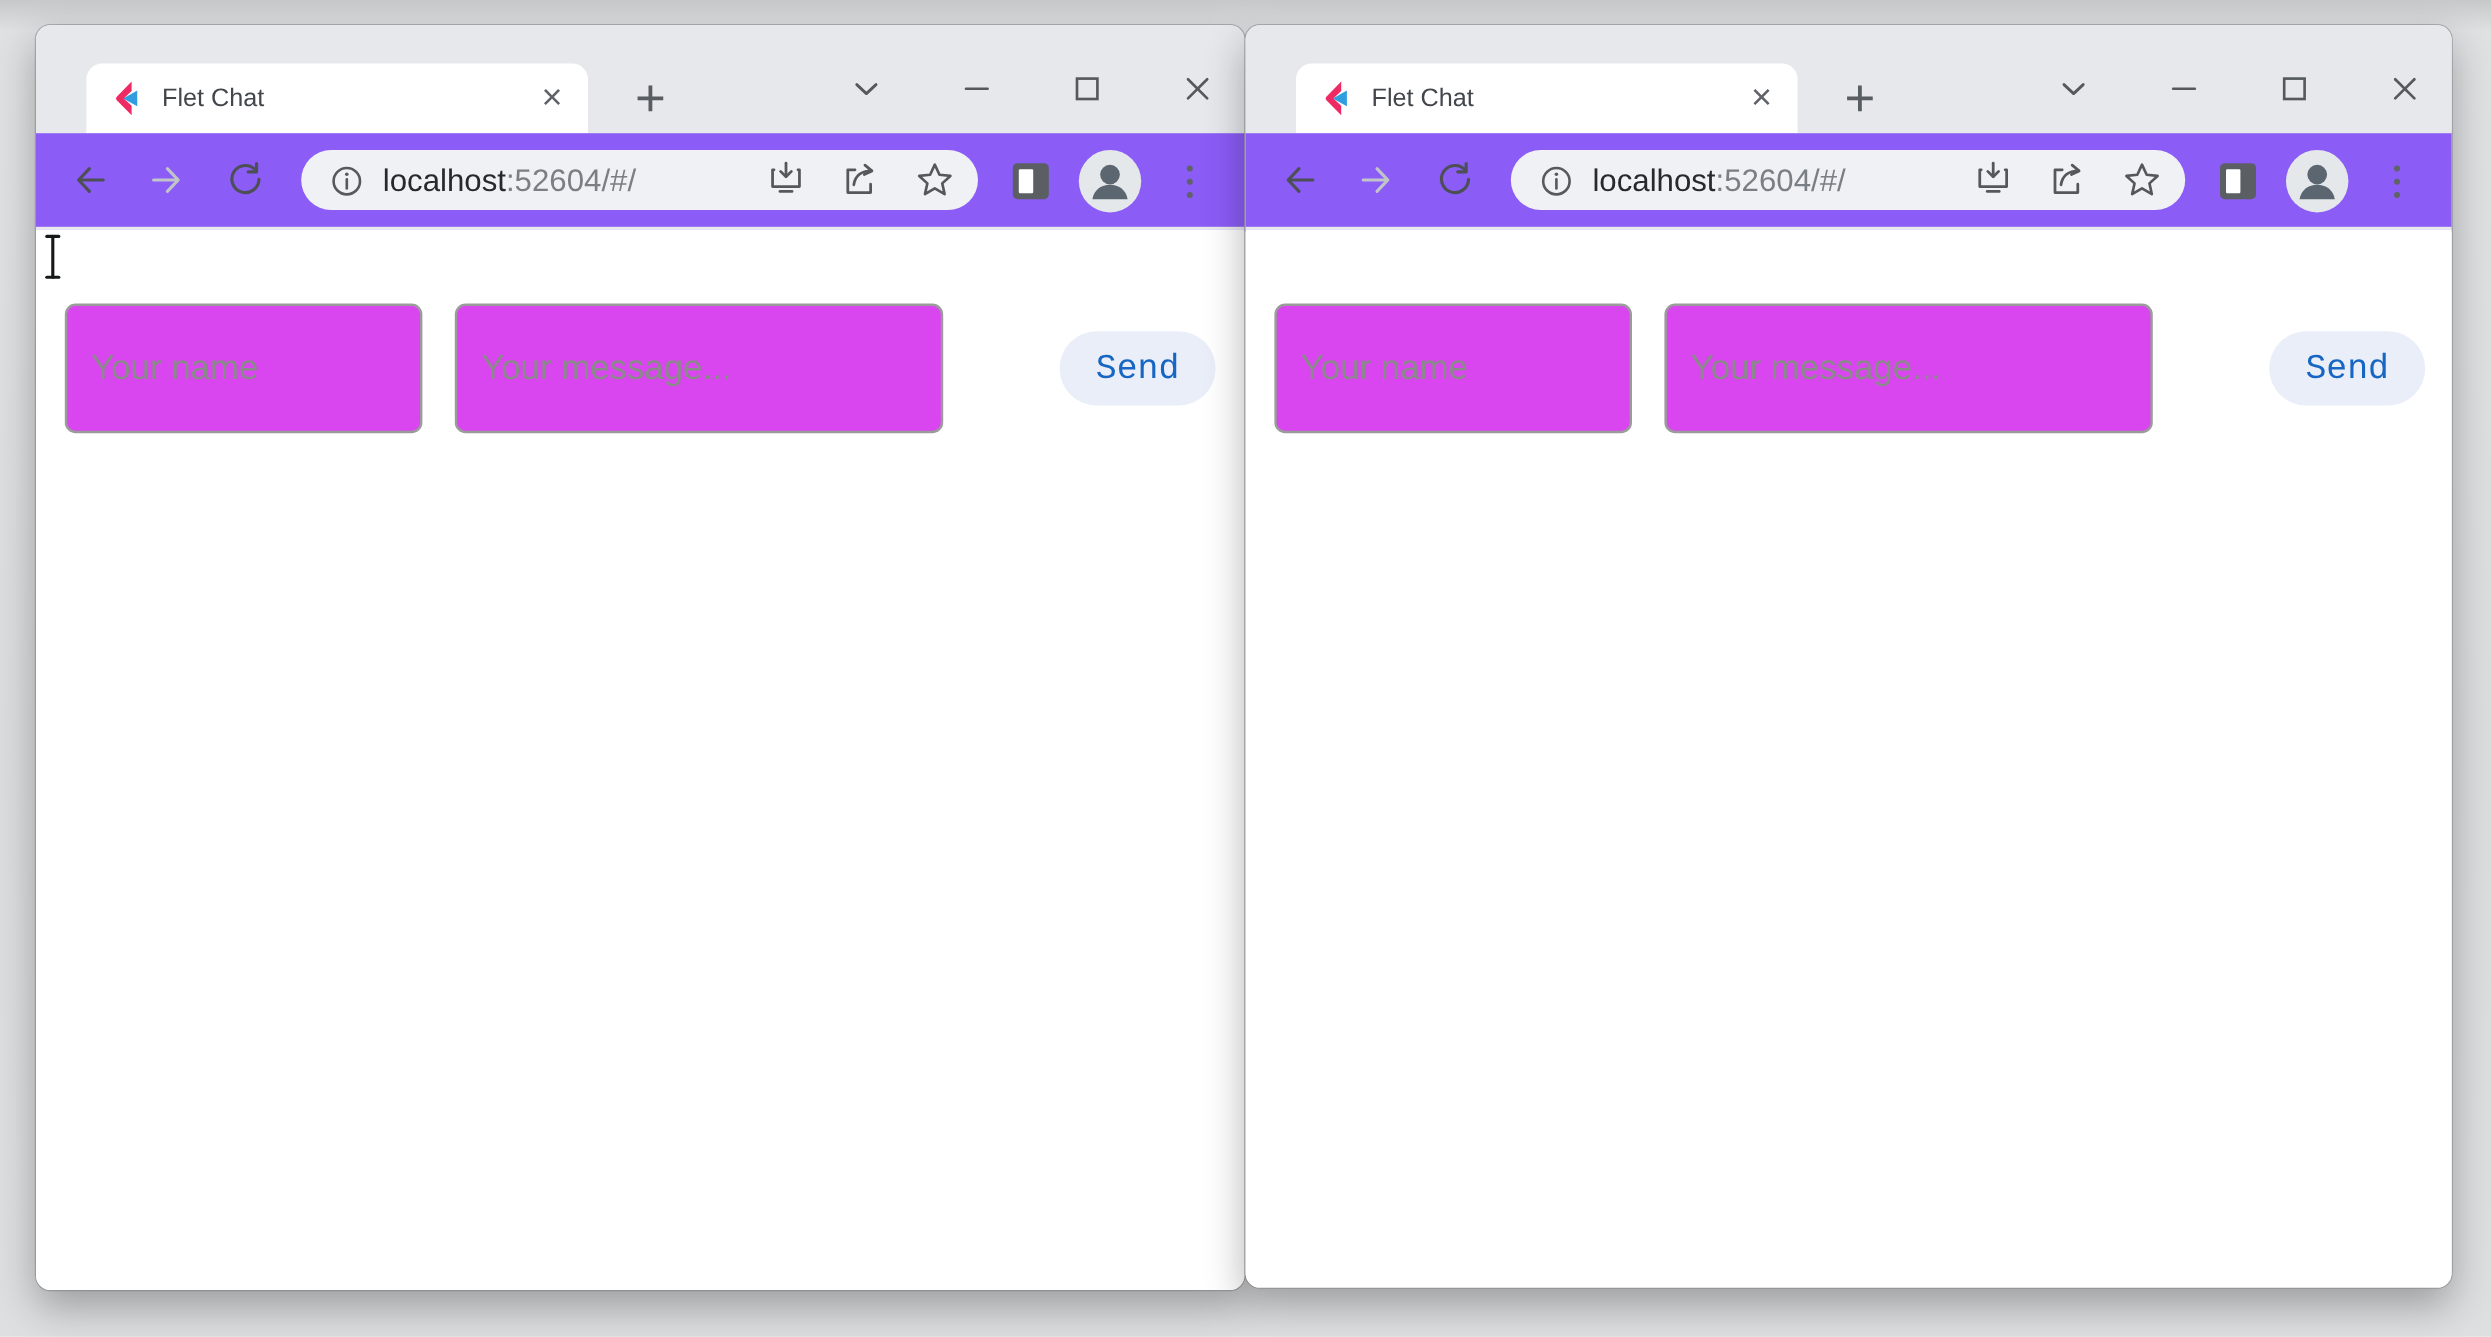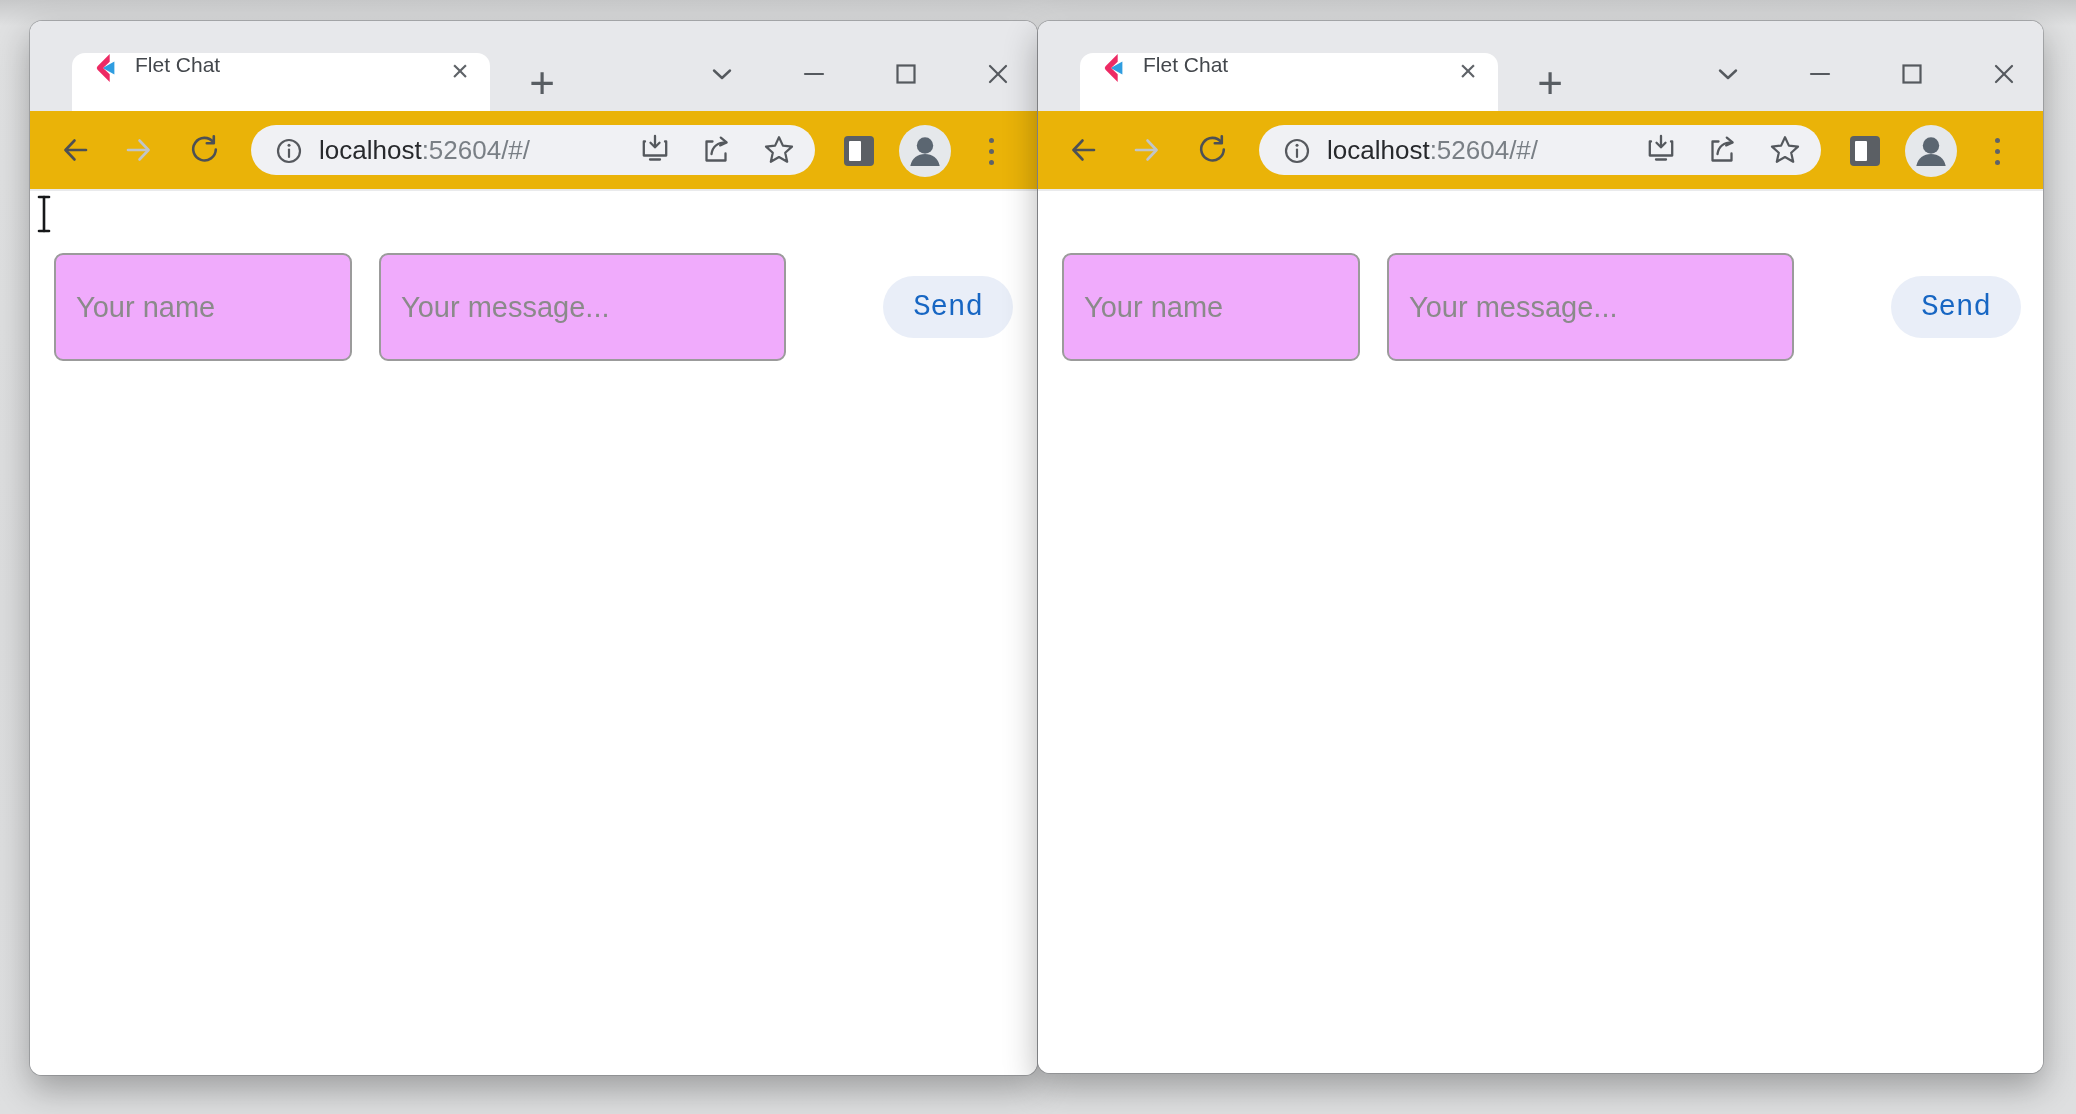--- a/index.html
+++ b/index.html
@@ -9,51 +9,51 @@
     font-family:"Liberation Sans",sans-serif;
     -webkit-font-smoothing:antialiased;
   }
   .window{position:absolute;top:21px;background:#fff;border-radius:12px;
     box-shadow:0 0 0 1px rgba(120,122,126,.5),0 14px 34px rgba(0,0,0,.30);}
   #win-0{left:30px;width:1007px;height:1054px;z-index:1}
   #win-1{left:1038px;width:1005px;height:1052px;z-index:2}
 
   .tabstrip{position:absolute;left:0;right:0;top:0;height:90px;background:#e7e8eb;border-radius:12px 12px 0 0}
   .tab{position:absolute;left:42px;top:32px;width:418px;height:58px;background:#fff;
-    border-radius:13px 13px 0 0;display:flex;padding:0 12px 0 18px;box-sizing:border-box}
+    border-radius:13px 13px 0 0;display:flex;align-items:center;padding:0 12px 0 18px;box-sizing:border-box}
   .tab-logo{width:30px;height:30px;flex:none}
   .tab-title{margin-left:15px;font-size:21px;color:#43474c;flex:1;white-space:nowrap;overflow:hidden}
   .tab-close{flex:none;width:36px;height:36px;border-radius:50%;display:grid;place-items:center;
     font-size:30px;color:#5f6368;line-height:1;cursor:default}
   .newtab{position:absolute;left:488px;top:38px;width:48px;height:48px;display:grid;place-items:center;
     font-size:44px;font-weight:300;color:#585d62;line-height:1}
   .winctrls{position:absolute;top:28px;right:14px;display:flex;gap:42px}
   .wc{width:50px;height:50px;display:grid;place-items:center}
 
-  .toolbar{position:absolute;top:90px;left:0;right:0;height:80px;background:#eab308;box-sizing:border-box;
+  .toolbar{position:absolute;top:90px;left:0;right:0;height:80px;background:#8b5cf6;box-sizing:border-box;
     border-bottom:2px solid #e9eaec}
   .nav{position:absolute;left:20px;top:14px;display:flex;gap:14px}
   .navbtn{width:50px;height:50px;display:grid;place-items:center;border-radius:50%}
   .omnibox{position:absolute;left:221px;right:222px;top:14px;height:50px;border-radius:25px;background:#f0f1f4;
     display:flex;align-items:center;padding:0 16px 0 20px;box-sizing:border-box}
   .siteinfo{width:34px;height:34px;display:grid;place-items:center;flex:none}
   .url{margin-left:14px;font-size:26px;color:#27292c;white-space:nowrap;flex:1;overflow:hidden}
   .url .rest{color:#797f85}
   .omni-actions{display:flex;gap:22px;flex:none;align-items:center}
   .obtn{width:40px;height:40px;display:grid;place-items:center}
   .tb-right{position:absolute;right:24px;top:14px;height:52px;display:flex;gap:18px;align-items:center}
   .panelbtn{width:44px;height:44px;display:grid;place-items:center}
   .panel-glyph{width:30px;height:30px;background:#5b5f64;border-radius:4px;position:relative}
   .panel-glyph::after{content:"";position:absolute;left:5px;top:5px;width:12px;height:20px;background:#fff;border-radius:1px}
   .avatar{width:52px;height:52px;border-radius:50%;background:#e5e8eb;display:grid;place-items:center;overflow:hidden}
   .menu-dots{width:44px;height:44px;display:flex;flex-direction:column;justify-content:center;align-items:center;gap:6px}
   .dot{width:5px;height:5px;border-radius:50%;background:#5f6368}
 
   .content{position:absolute;top:172px;left:0;right:0;bottom:0;background:#fff;border-radius:0 0 12px 12px}
-  .input{position:absolute;top:60px;height:108px;border:2px solid #9b9b9b;border-radius:9px;background:#f0abfc;
+  .input{position:absolute;top:60px;height:108px;border:2px solid #9b9b9b;border-radius:9px;background:#d946ef;
     font-family:inherit;font-size:29px;color:#202124;padding:4px 20px;box-sizing:border-box;outline:none}
   .input::placeholder{color:#8a8a8a;opacity:1}
   .input.name{left:24px;width:298px}
   .input.msg{left:349px;width:407px}
   .sendbtn{position:absolute;left:853px;top:83px;width:130px;height:62px;border:none;border-radius:31px;
     background:#e9eef8;color:#1766c3;font-size:29px;font-family:Liberation Mono, monospace;cursor:default}
   .ibeam{position:absolute;left:6px;top:2px}
 </style>
 </head>
 <body>

